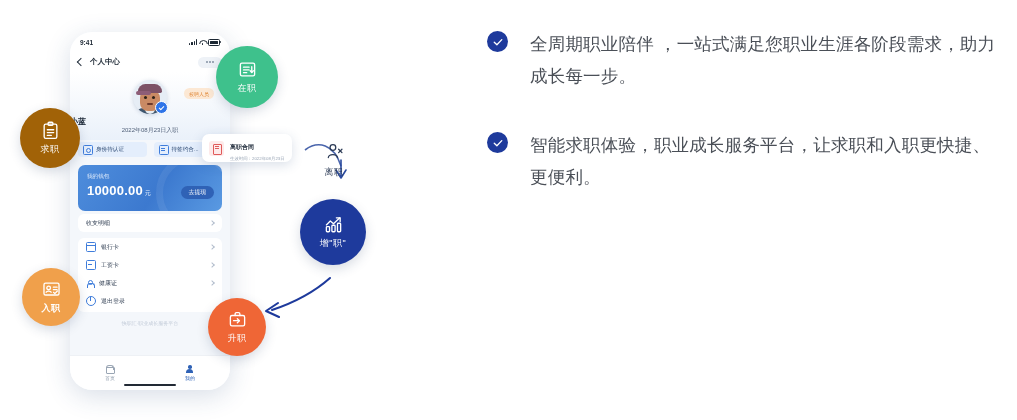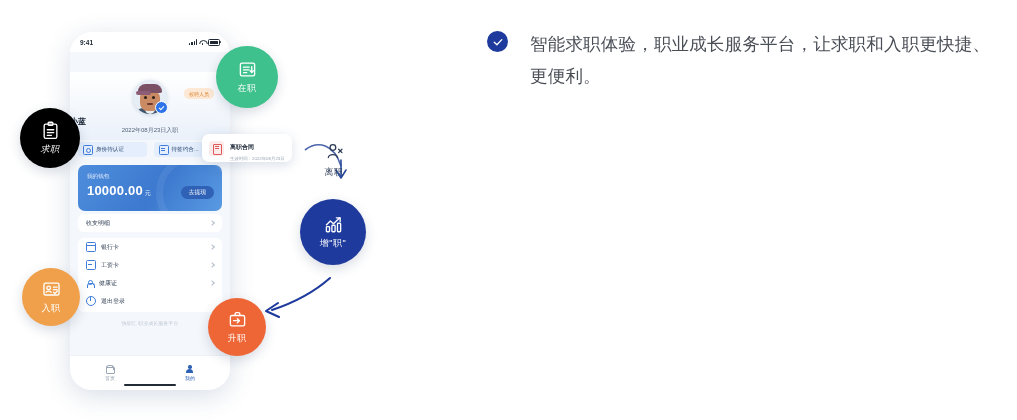--- a/index.html
+++ b/index.html
@@ -191,23 +191,23 @@
     position:absolute;border-radius:50%;
     display:flex;flex-direction:column;align-items:center;justify-content:center;
     color:#ffffff;box-shadow:0 4px 12px rgba(40,60,100,.18);
     z-index:7;
     text-align:center;
   }
   .cb-label{font-size:9px;margin-top:3px;letter-spacing:.5px;white-space:nowrap;}
   .cb-ico{width:19px;height:19px;}
   .cb-ico svg{display:block;width:19px;height:19px;}
 
-  .cb-qiuzhi{left:20px;top:108px;width:60px;height:60px;background:#000000;font-style:italic;}
+  .cb-qiuzhi{left:20px;top:108px;width:60px;height:60px;background:#a16207;}
   .cb-zaizhi{left:216px;top:46px;width:62px;height:62px;background:#3ec18c;}
-  .cb-ruzhi{left:22px;top:268px;width:58px;height:58px;background:#f0a04b;}
+  .cb-ruzhi{left:22px;top:268px;width:58px;height:58px;background:#f0a04b;font-weight:bold;}
   .cb-shengzhi{left:208px;top:298px;width:58px;height:58px;background:#ef6636;}
   .cb-zengzhi{left:300px;top:199px;width:66px;height:66px;background:#1e3a9c;}
 
   
   .lizhi{position:absolute;left:314px;top:142px;width:40px;text-align:center;color:#2b3a55;z-index:5;}
   .lizhi svg{display:block;margin:0 auto;}
   .lizhi .cb-label{font-size:9px;color:#2b3a55;margin-top:9px;}
 
   .arrows{position:absolute;left:0;top:0;width:470px;height:420px;pointer-events:none;z-index:4;}
 
@@ -249,20 +249,29 @@
                 <i></i>
                 <i></i>
                 <i></i>
               </span>
             <span class="wifi"></span>
             <span class="batt"></span>
           </span>
         </div>
         <div class="notch"></div>
 
+        <div class="nav-bar">
+          <span class="back-chev"></span>
+          <span class="nav-title">个人中心</span>
+          <span class="nav-dots">
+              <i></i>
+              <i></i>
+              <i></i>
+            </span>
+        </div>
 
         <div class="profile-hero">
           <div class="avatar-wrap">
             <div class="avatar">
               <span class="av-body"></span>
               <span class="av-collar"></span>
               <span class="av-face"></span>
               <span class="av-hat"></span>
               <span class="av-brim"></span>
               <span class="av-eye l"></span>
@@ -424,26 +433,34 @@
           <line x1="21.4" y1="9.2" x2="17.2" y2="13.4"></line>
         </svg>
       </span>
       <span class="cb-label">离职</span>
     </div>
 
   </div>
 
   <div class="features">
 
-
     <div class="feature">
       <span class="fcheck">
         <svg width="12" height="12" viewBox="0 0 24 24" fill="none" stroke="#ffffff" stroke-width="2.6" stroke-linecap="round" stroke-linejoin="round">
           <polyline points="4.5,12.5 9.8,17.6 19.6,7.2"></polyline>
         </svg>
       </span>
+      <span class="ftext">全周期职业陪伴 ，一站式满足您职业生涯各阶段需求，助力成长每一步。</span>
+    </div>
+
+    <div class="feature">
+      <span class="fcheck">
+        <svg width="12" height="12" viewBox="0 0 24 24" fill="none" stroke="#ffffff" stroke-width="2.6" stroke-linecap="round" stroke-linejoin="round">
+          <polyline points="4.5,12.5 9.8,17.6 19.6,7.2"></polyline>
+        </svg>
+      </span>
       <span class="ftext">智能求职体验，职业成长服务平台，让求职和入职更快捷、更便利。</span>
     </div>
 
 
   </div>
 
 </div>
 
 </body></html>

